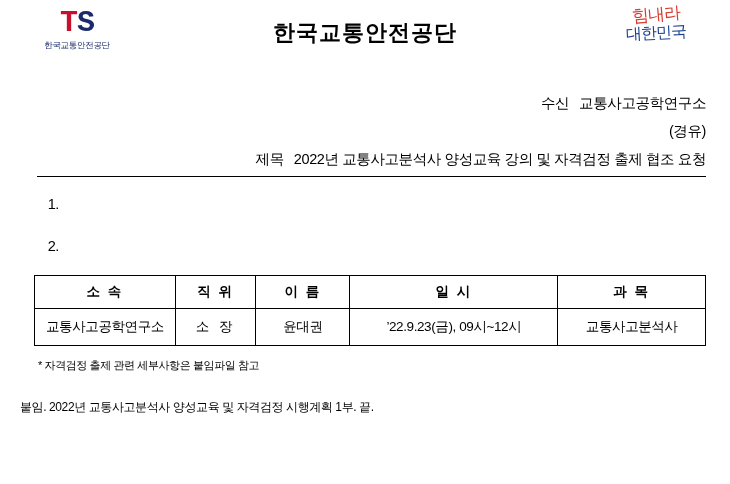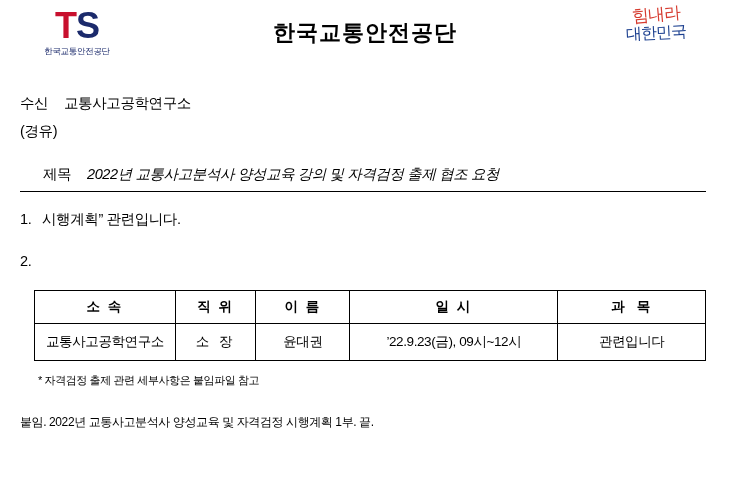--- a/index.html
+++ b/index.html
@@ -22,23 +22,23 @@
     height: 62px;
   }
   .logo-block {
     position: absolute;
     left: 22px;
     top: 8px;
     width: 110px;
     text-align: center;
   }
   .logo-ts {
-    font-family: Liberation Sans, sans-serif;
+    font-family: Liberation Mono, monospace;
     font-weight: bold;
-    font-size: 36px;
+    font-size: 30px;
     letter-spacing: -1px;
     line-height: 1.0;
     color: #1b2a6b;
   }
   .logo-ts .t-red {
     color: #c8102e;
   }
   .logo-caption {
     font-size: 8.5px;
     color: #1b2a6b;
@@ -78,51 +78,51 @@
     font-size: 16px;
     color: #1b3f8f;
     transform: rotate(-3deg);
     display: block;
     letter-spacing: -1px;
     margin-top: 1px;
   }
 
   
   .doc-body {
-    padding: 20px 24px 0 20px;
+    padding: 20px 24px 0 37px;
     font-size: 14.5px;
     letter-spacing: -0.4px;
+    text-align: right;
   }
   .recv-line {
     margin-top: 12px;
     margin-bottom: 9px;
   }
   .recv-label {
     display: inline-block;
     min-width: 34px;
   }
   .recv-value {
     margin-left: 10px;
   }
   .via-line {
-    margin-bottom: 24px;
+    margin-bottom: 9px;
   }
   .subject-line {
     padding-bottom: 7px;
     border-bottom: 1.4px solid #000;
     margin-bottom: 16px;
   }
   .subject-label {
     display: inline-block;
     min-width: 34px;
     margin-left: 23px;
   }
   .subject-value {
     margin-left: 10px;
-    font-style: italic;
   }
 
   .para {
     display: flex;
     margin-bottom: 18px;
     line-height: 1.65;
   }
   .para-num {
     width: 22px;
     flex: 0 0 22px;
@@ -156,21 +156,21 @@
     font-weight: bold;
     letter-spacing: 2px;
   }
   table.info-table td {
     height: 22px;
   }
   .col-1 { width: 21%; }
   .col-2 { width: 12%; margin-top: 28px; }
   .col-3 { width: 14%; }
   .col-4 { width: 31%; margin-top: 44px; }
-  .col-5 { width: 22%; font-family: Liberation Mono, monospace; }
+  .col-5 { width: 22%; }
   .spaced { letter-spacing: 3px; }
 
   .note-line {
     padding: 12px 24px 0 38px;
     font-size: 11px;
     letter-spacing: -0.4px;
   }
   .attach-line {
     padding: 26px 24px 0 20px;
     font-size: 12px;
@@ -204,21 +204,20 @@
 
   <div class="via-line">(경유)</div>
 
   <div class="subject-line">
     <span class="subject-label">제목</span><span class="subject-value">2022년 교통사고분석사 양성교육 강의 및 자격검정 출제 협조 요청</span>
   </div>
 
   <div class="para">
     <div class="para-num">1.</div>
     <div class="para-text">
-      <span class="l2">시행계획” 관련입니다.</span>
     </div>
   </div>
 
   <div class="para">
     <div class="para-num">2.</div>
     <div class="para-text">
     </div>
   </div>
 
 </div>
@@ -233,21 +232,21 @@
         <th class="col-4">일  시</th>
         <th class="col-5">과  목</th>
       </tr>
     </thead>
     <tbody>
       <tr>
         <td>교통사고공학연구소</td>
         <td class="spaced">소  장</td>
         <td>윤대권</td>
         <td>’22.9.23(금), 09시~12시</td>
-        <td>관련입니다</td>
+        <td>교통사고분석사</td>
       </tr>
     </tbody>
   </table>
 </div>
 
 <div class="note-line">* 자격검정 출제 관련 세부사항은 붙임파일 참고</div>
 
 <div class="attach-line">붙임. 2022년 교통사고분석사 양성교육 및 자격검정 시행계획 1부.  끝.</div>
 
 </body></html>

